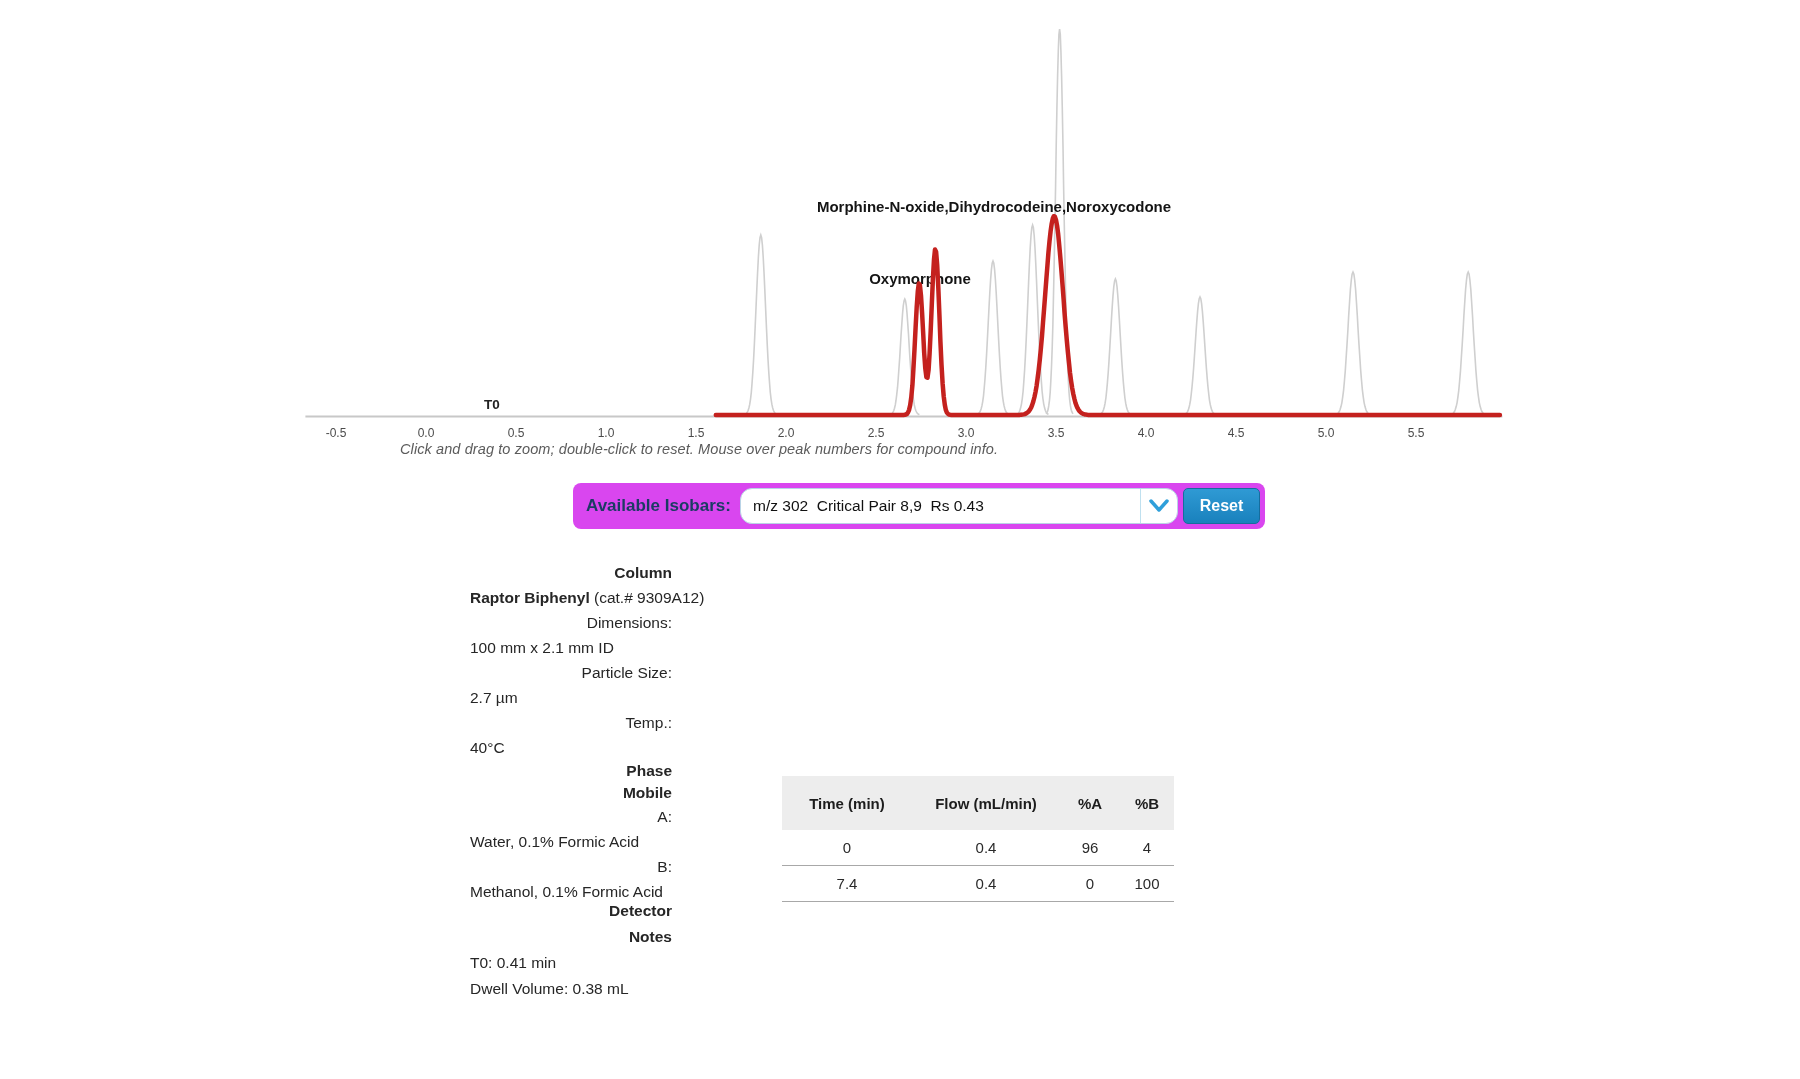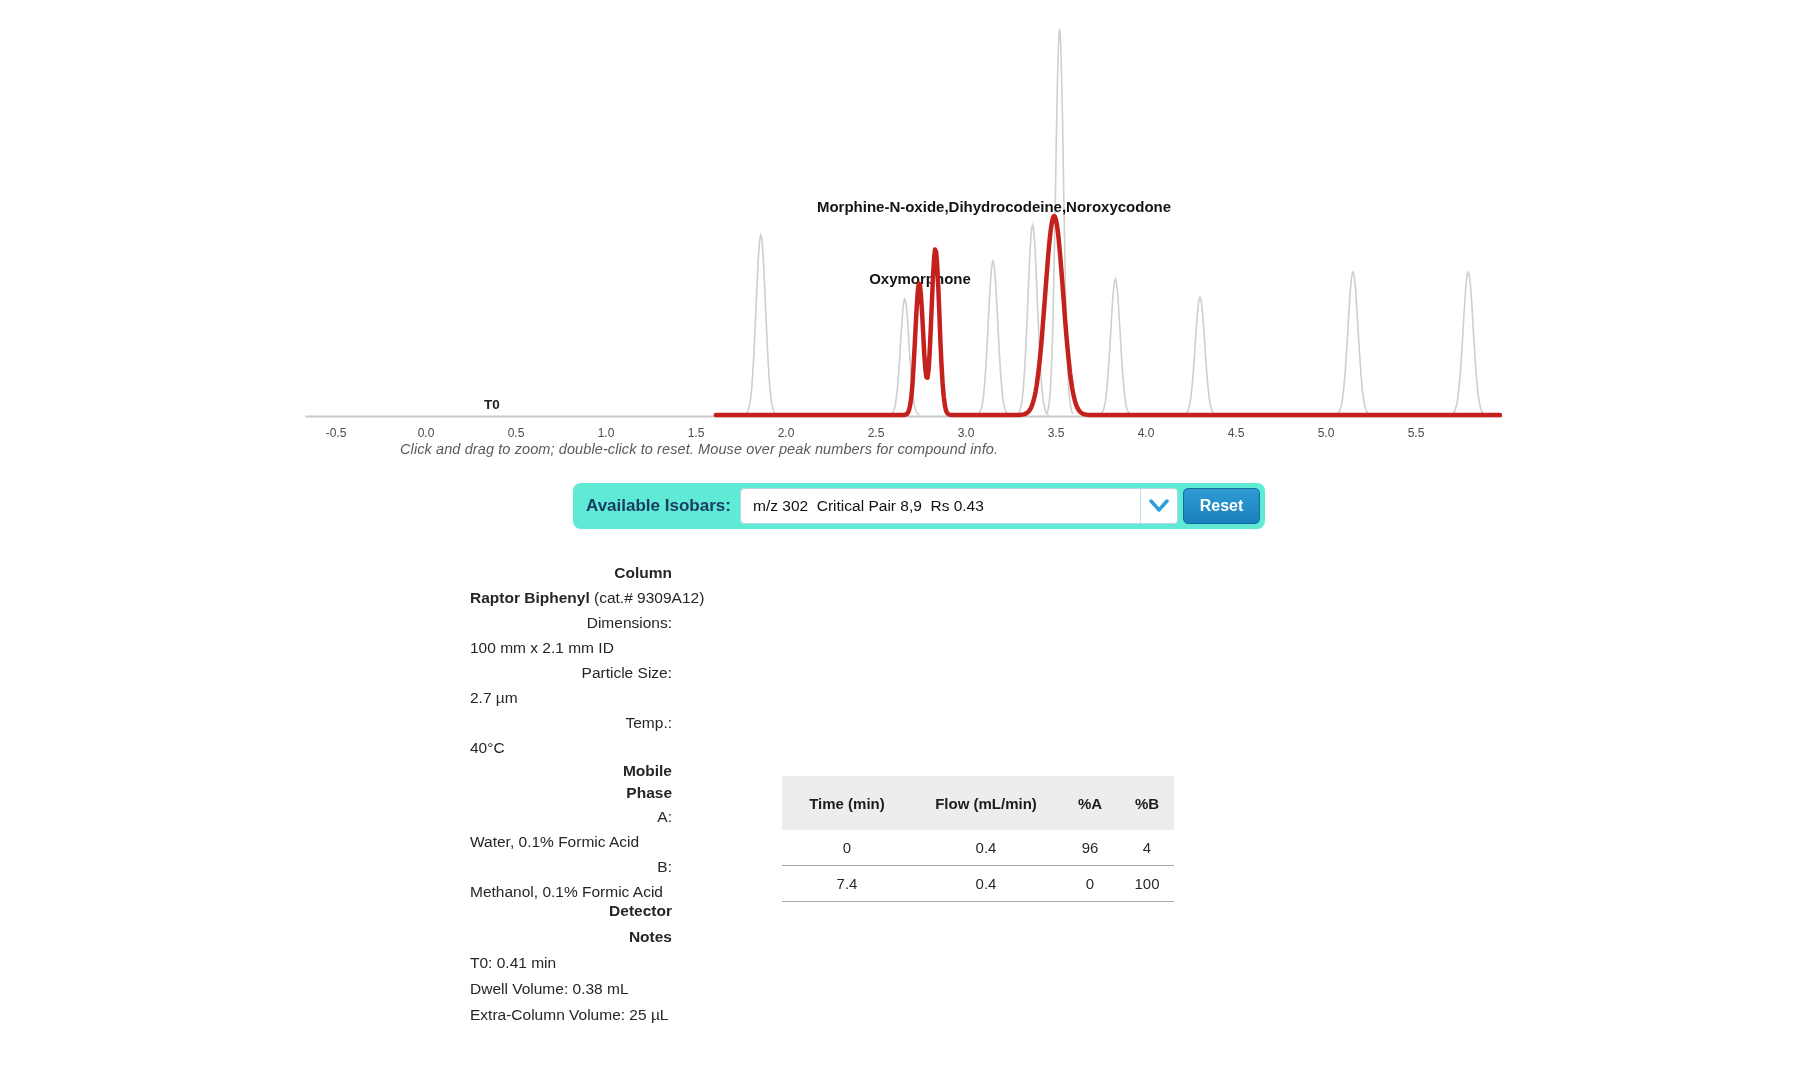--- a/index.html
+++ b/index.html
@@ -11,29 +11,29 @@
   #chrom{position:absolute;left:0;top:0;cursor:crosshair;}
 
   .chart-caption{
     position:absolute;left:400px;top:441px;width:1032px;text-align:left;
     font-size:14.5px;font-style:italic;color:#5b5b5b;letter-spacing:.1px;
   }
 
   
   .iso-bar{
     position:absolute;left:573px;top:483px;width:692px;height:46px;
-    background:#5eead4;border-radius:8px;
+    background:#d946ef;border-radius:8px;
   }
   .iso-label{
     position:absolute;left:13px;top:0;line-height:46px;
     font-size:17px;font-weight:bold;color:#1b3c63;
   }
   .iso-select{
     position:absolute;left:167px;top:5px;width:438px;height:36px;box-sizing:border-box;
-    background:#ffffff;border:1px solid #b9d3e6;border-radius:4px;cursor:pointer;
+    background:#ffffff;border:1px solid #b9d3e6;border-radius:12px;cursor:pointer;
   }
   .iso-value{
     position:absolute;left:12px;top:0;line-height:34px;font-size:15.5px;color:#111111;
     white-space:pre;
   }
   .iso-chevron{
     position:absolute;right:0;top:0;width:37px;height:100%;box-sizing:border-box;
     border-left:1px solid #bfe0ef;display:flex;align-items:center;justify-content:center;
   }
   .reset-btn{
@@ -126,25 +126,25 @@
     </div>
     <div class="drow">
       <span class="dlabel">Particle Size:</span>
       <span class="dvalue">2.7 µm</span>
     </div>
     <div class="drow">
       <span class="dlabel">Temp.:</span>
       <span class="dvalue">40°C</span>
     </div>
     <div class="drow tight">
+      <span class="dlabel b">Phase</span>
+      <span class="dvalue"></span>
+    </div>
+    <div class="drow tight">
       <span class="dlabel b">Mobile</span>
-      <span class="dvalue"></span>
-    </div>
-    <div class="drow tight">
-      <span class="dlabel b">Phase</span>
       <span class="dvalue"></span>
     </div>
     <div class="drow">
       <span class="dlabel">A:</span>
       <span class="dvalue">Water, 0.1% Formic Acid</span>
     </div>
     <div class="drow">
       <span class="dlabel">B:</span>
       <span class="dvalue">Methanol, 0.1% Formic Acid</span>
     </div>
@@ -187,19 +187,15 @@
       <span class="dvalue"></span>
     </div>
     <div class="drow tall">
       <span class="dlabel b">Notes</span>
       <span class="dvalue">T0: 0.41 min</span>
     </div>
     <div class="drow tall">
       <span class="dlabel"></span>
       <span class="dvalue">Dwell Volume: 0.38 mL</span>
     </div>
-    <div class="drow tall">
-      <span class="dlabel"></span>
-      <span class="dvalue">Extra-Column Volume: 25 µL</span>
-    </div>
   </div>
 
 </div>
 
 </body></html>

